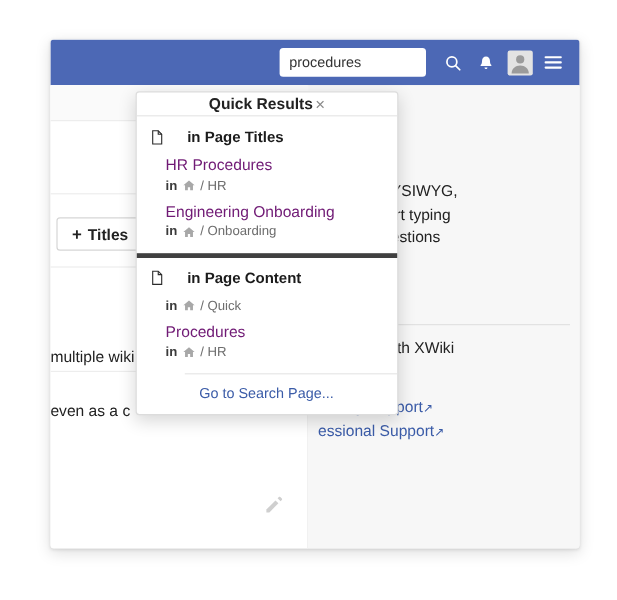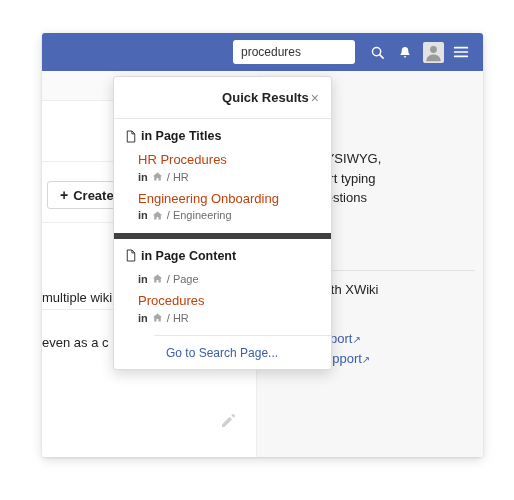--- a/index.html
+++ b/index.html
@@ -183,57 +183,57 @@
     position: absolute;
     left: 113px; top: 76px;
     width: 219px;
     background: #ffffff;
     border: 1px solid #dcdcdc;
     border-radius: 3px;
     box-shadow: 0 4px 14px rgba(0,0,0,0.16);
     z-index: 50;
   }
   .qr-header {
-    height: 42px;
-    display: flex;
-    align-items: center;
-    justify-content: flex-end;
+    height: 20px;
+    display: flex;
+    align-items: center;
+    justify-content: center;
     padding: 0 10px 0 12px;
     border-bottom: 1px solid #e6e6e6;
   }
   .qr-title {
     font-size: 13px;
     font-weight: bold;
     color: #222222;
   }
   .qr-close {
     font-size: 14px;
     color: #8a8a8a;
     cursor: pointer;
     line-height: 1;
     padding: 2px 2px;
   }
   .qr-group { padding: 8px 0 8px 0; }
-  .qr-group + .qr-group { border-top: 6px solid #404040; }
+  .qr-group + .qr-group { border-top: 4px solid #404040; }
   .qr-group-head {
     display: flex;
     align-items: center;
-    gap: 5px;
+    gap: 20px;
     padding: 2px 12px 4px 12px;
     font-size: 12.5px;
     font-weight: bold;
     color: #1b1b1b;
   }
   .qr-item {
     padding: 4px 12px 2px 24px;
     cursor: pointer;
   }
   .qr-item-title {
     font-size: 13px;
-    color: #c2410c;
+    color: #701a75;
     line-height: 1.35;
   }
   .qr-item-loc {
     font-size: 11px;
     color: #6d6d6d;
     display: flex;
     align-items: center;
     gap: 4px;
     margin-top: 1px;
     line-height: 1.3;
@@ -304,21 +304,21 @@
       </div>
     </div>
 
     <div class="app-body">
 
       <div class="main-col">
         <div class="main-top-strip"></div>
 
         <button class="create-btn">
           <span class="create-plus">+</span>
-          <span>Create</span>
+          <span>Titles</span>
         </button>
 
         <div class="main-sep" style="top:90px;"></div>
         <div class="main-sep" style="top:151px;"></div>
         <div class="main-sep" style="top:238px;"></div>
 
         <div class="main-text" style="top:263px;">even as a c</div>
         <div class="main-text" style="top:218px;">multiple wiki</div>
 
         <div class="pencil-icon">
@@ -391,21 +391,21 @@
 
       <div class="qr-item">
         <div class="qr-item-title">Engineering Onboarding</div>
         <div class="qr-item-loc">
           <span class="in-word">in</span>
           <span class="home-glyph">
             <svg width="11" height="11" viewBox="0 0 24 24" fill="#a8a8a8">
               <path d="M12 3L1.8 11.6h3v9.1h5.1v-5.3h4.2v5.3h5.1v-9.1h3z"></path>
             </svg>
           </span>
-          <span>/ Engineering</span>
+          <span>/ Onboarding</span>
         </div>
       </div>
     </div>
 
     <div class="qr-group">
       <div class="qr-group-head">
         <span class="doc-glyph">
           <svg width="10" height="13" viewBox="0 0 16 20" fill="none" stroke="#2b2b2b" stroke-width="1.5">
             <path d="M2 1.2h7.4L14 5.8V18.8H2z"></path>
             <path d="M9.4 1.2v4.6H14"></path>
@@ -415,21 +415,21 @@
       </div>
 
       <div class="qr-item">
         <div class="qr-item-loc">
           <span class="in-word">in</span>
           <span class="home-glyph">
             <svg width="11" height="11" viewBox="0 0 24 24" fill="#a8a8a8">
               <path d="M12 3L1.8 11.6h3v9.1h5.1v-5.3h4.2v5.3h5.1v-9.1h3z"></path>
             </svg>
           </span>
-          <span>/ Page</span>
+          <span>/ Quick</span>
         </div>
       </div>
 
       <div class="qr-item">
         <div class="qr-item-title">Procedures</div>
         <div class="qr-item-loc">
           <span class="in-word">in</span>
           <span class="home-glyph">
             <svg width="11" height="11" viewBox="0 0 24 24" fill="#a8a8a8">
               <path d="M12 3L1.8 11.6h3v9.1h5.1v-5.3h4.2v5.3h5.1v-9.1h3z"></path>

